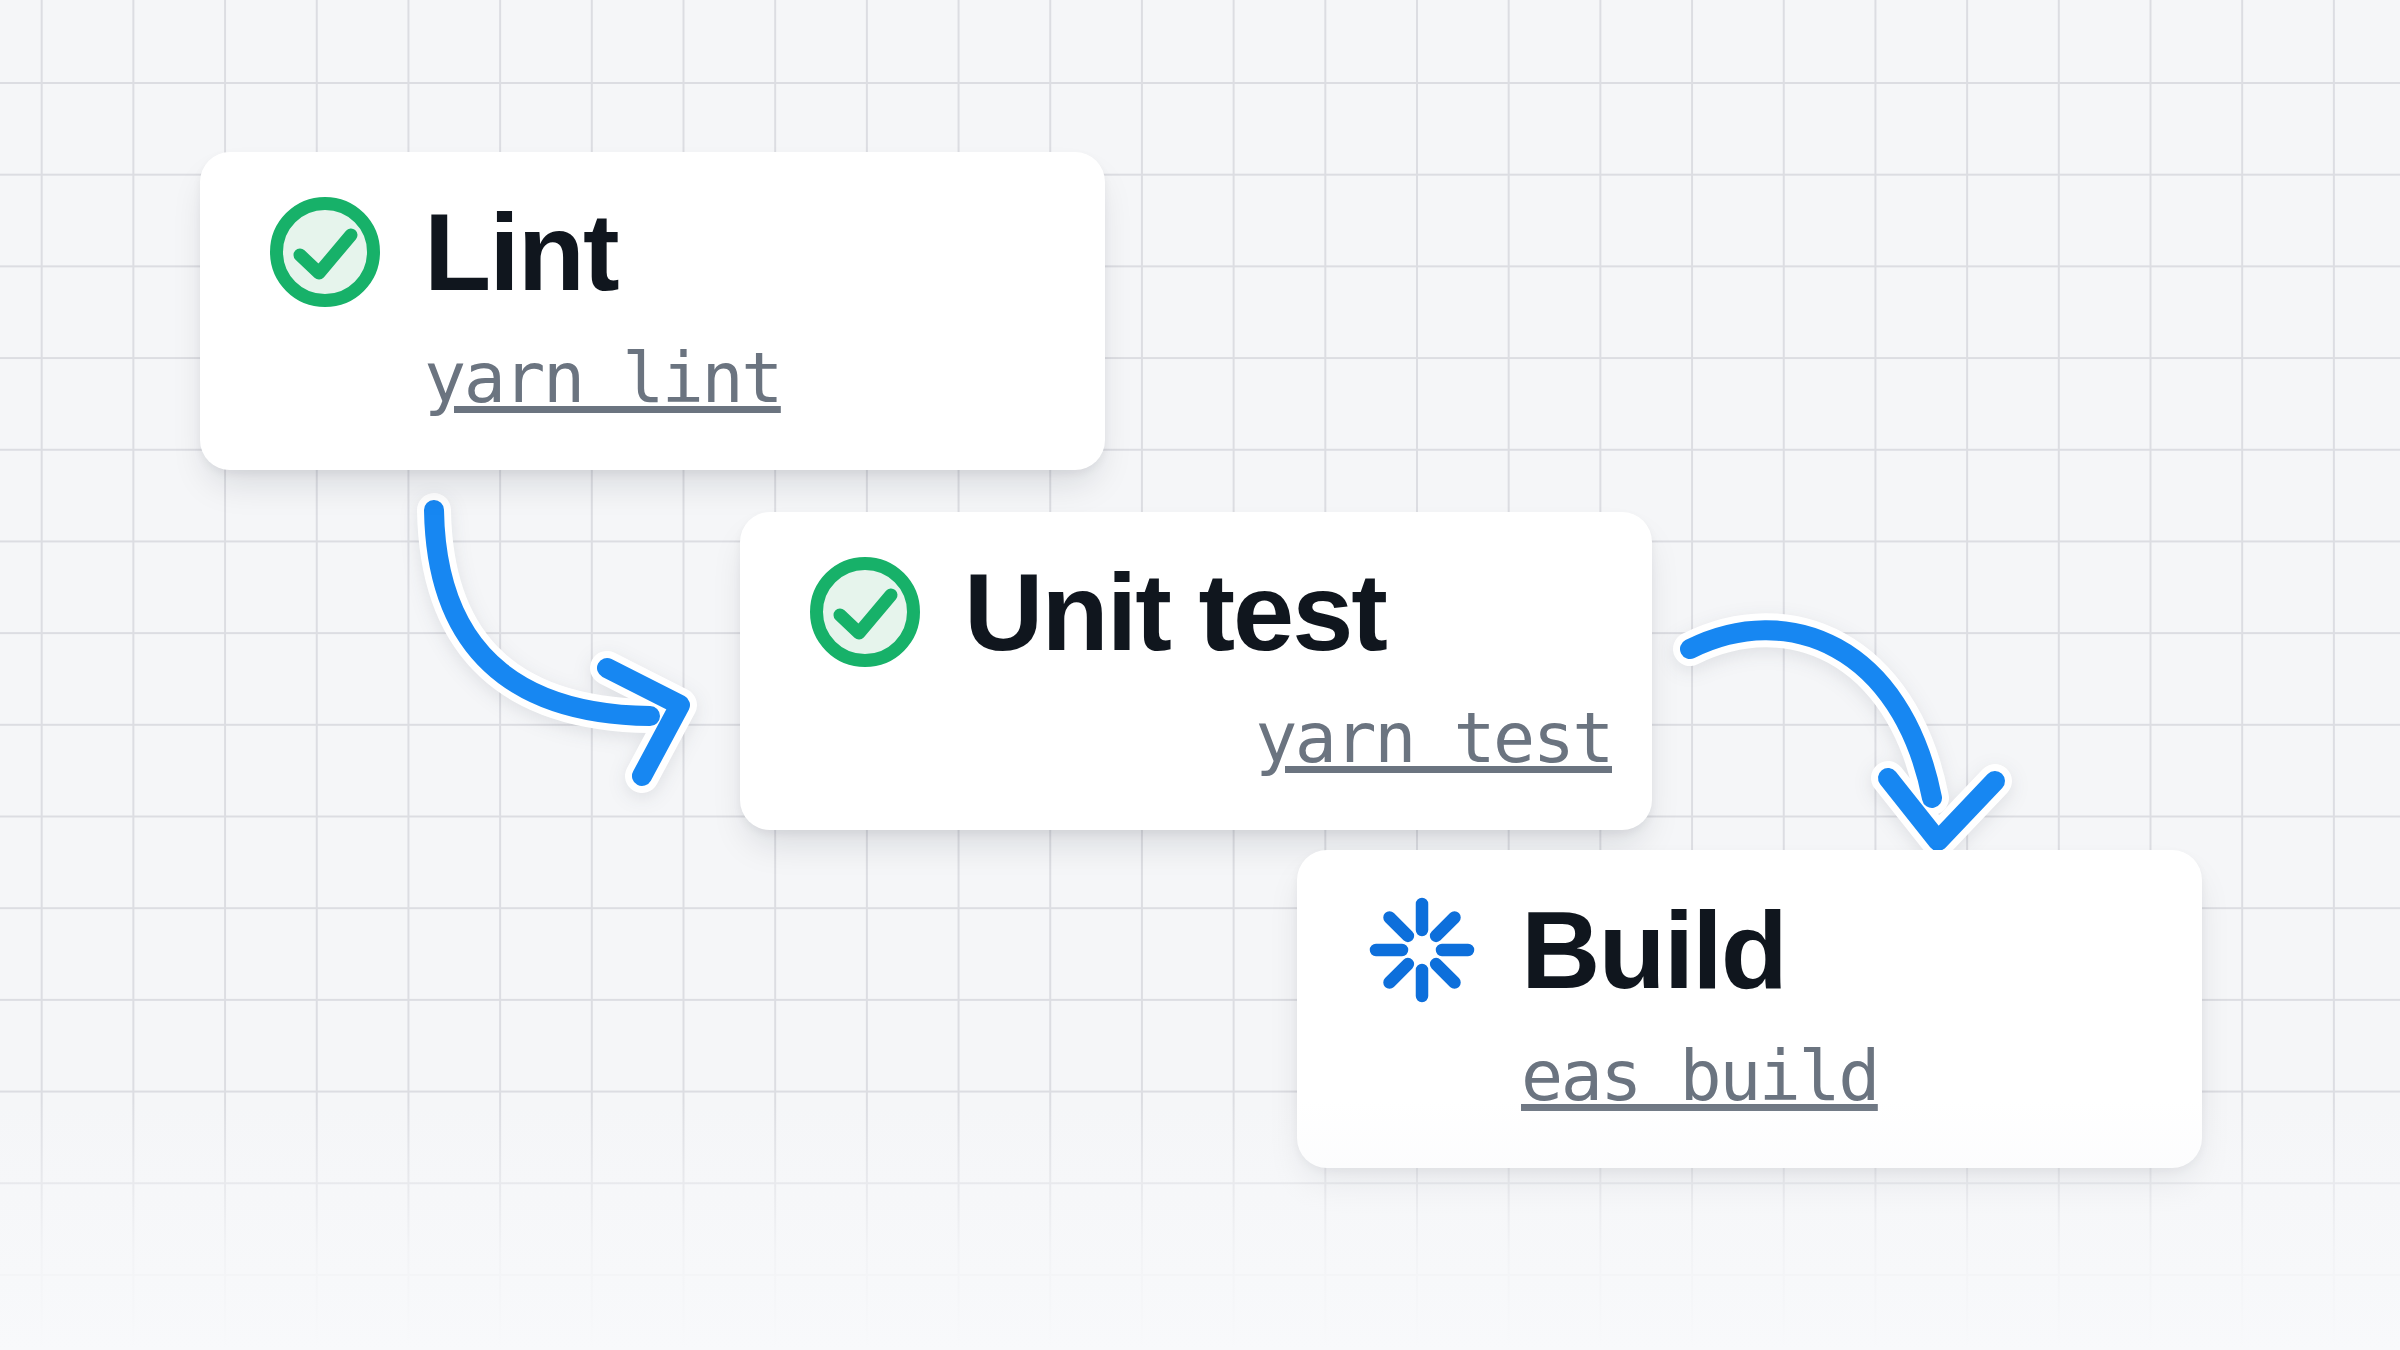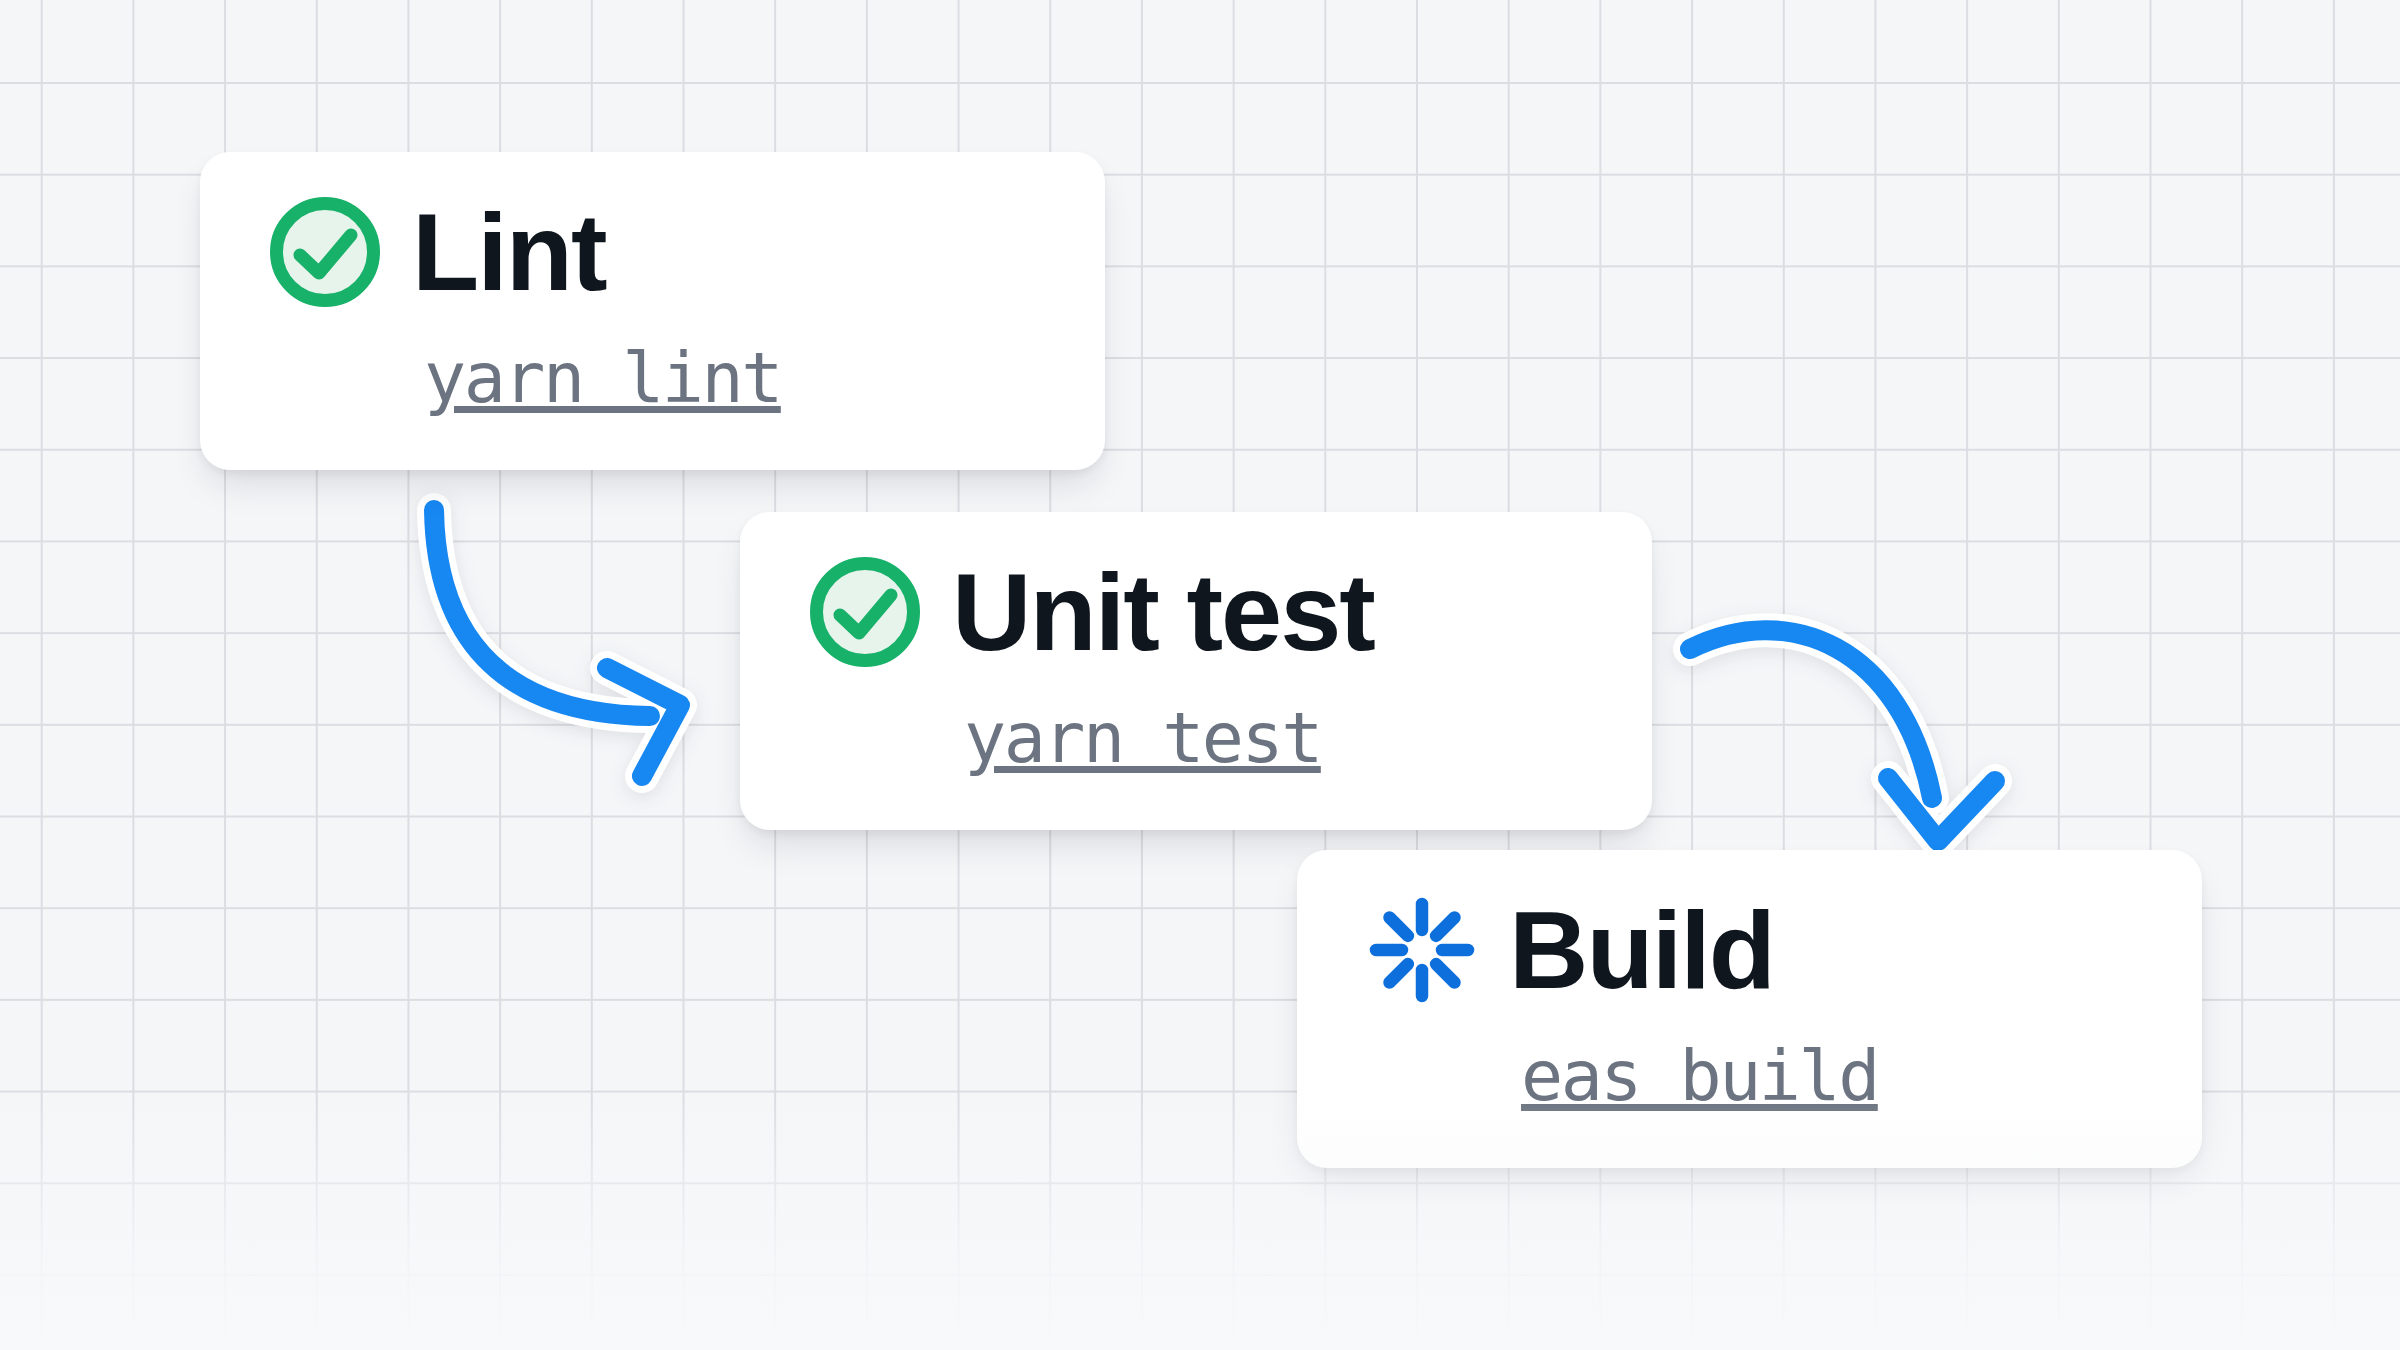--- a/index.html
+++ b/index.html
@@ -48,24 +48,24 @@
     position: absolute;
     width: 905px; height: 318px;
     box-sizing: border-box;
     padding: 45px 40px 0 70px;
     background: #ffffff;
     border-radius: 30px;
     box-shadow: 0 4px 8px rgba(16,24,40,0.05),
                 0 20px 36px -8px rgba(16,24,40,0.13);
   }
   .card-lint  { left: 200px;  top: 152px; }
-  .card-unit  { left: 740px;  top: 512px; width: 912px; }
+  .card-unit  { left: 740px;  top: 512px; width: 912px; text-align: right; }
   .card-build { left: 1297px; top: 850px; }
 
-  .row { display: flex; align-items: center; gap: 32px; height: 110px; }
+  .row { display: flex; align-items: center; gap: 44px; height: 110px; }
   .icon { width: 110px; height: 110px; flex: 0 0 110px; }
   .icon svg { display: block; width: 100%; height: 100%; }
 
   .title {
     font-size: 110px; font-weight: 700;
     letter-spacing: -2px; line-height: 110px;
     color: #10161e; white-space: nowrap;
   }
   .command {
     margin-left: 154px; margin-top: 36px;

